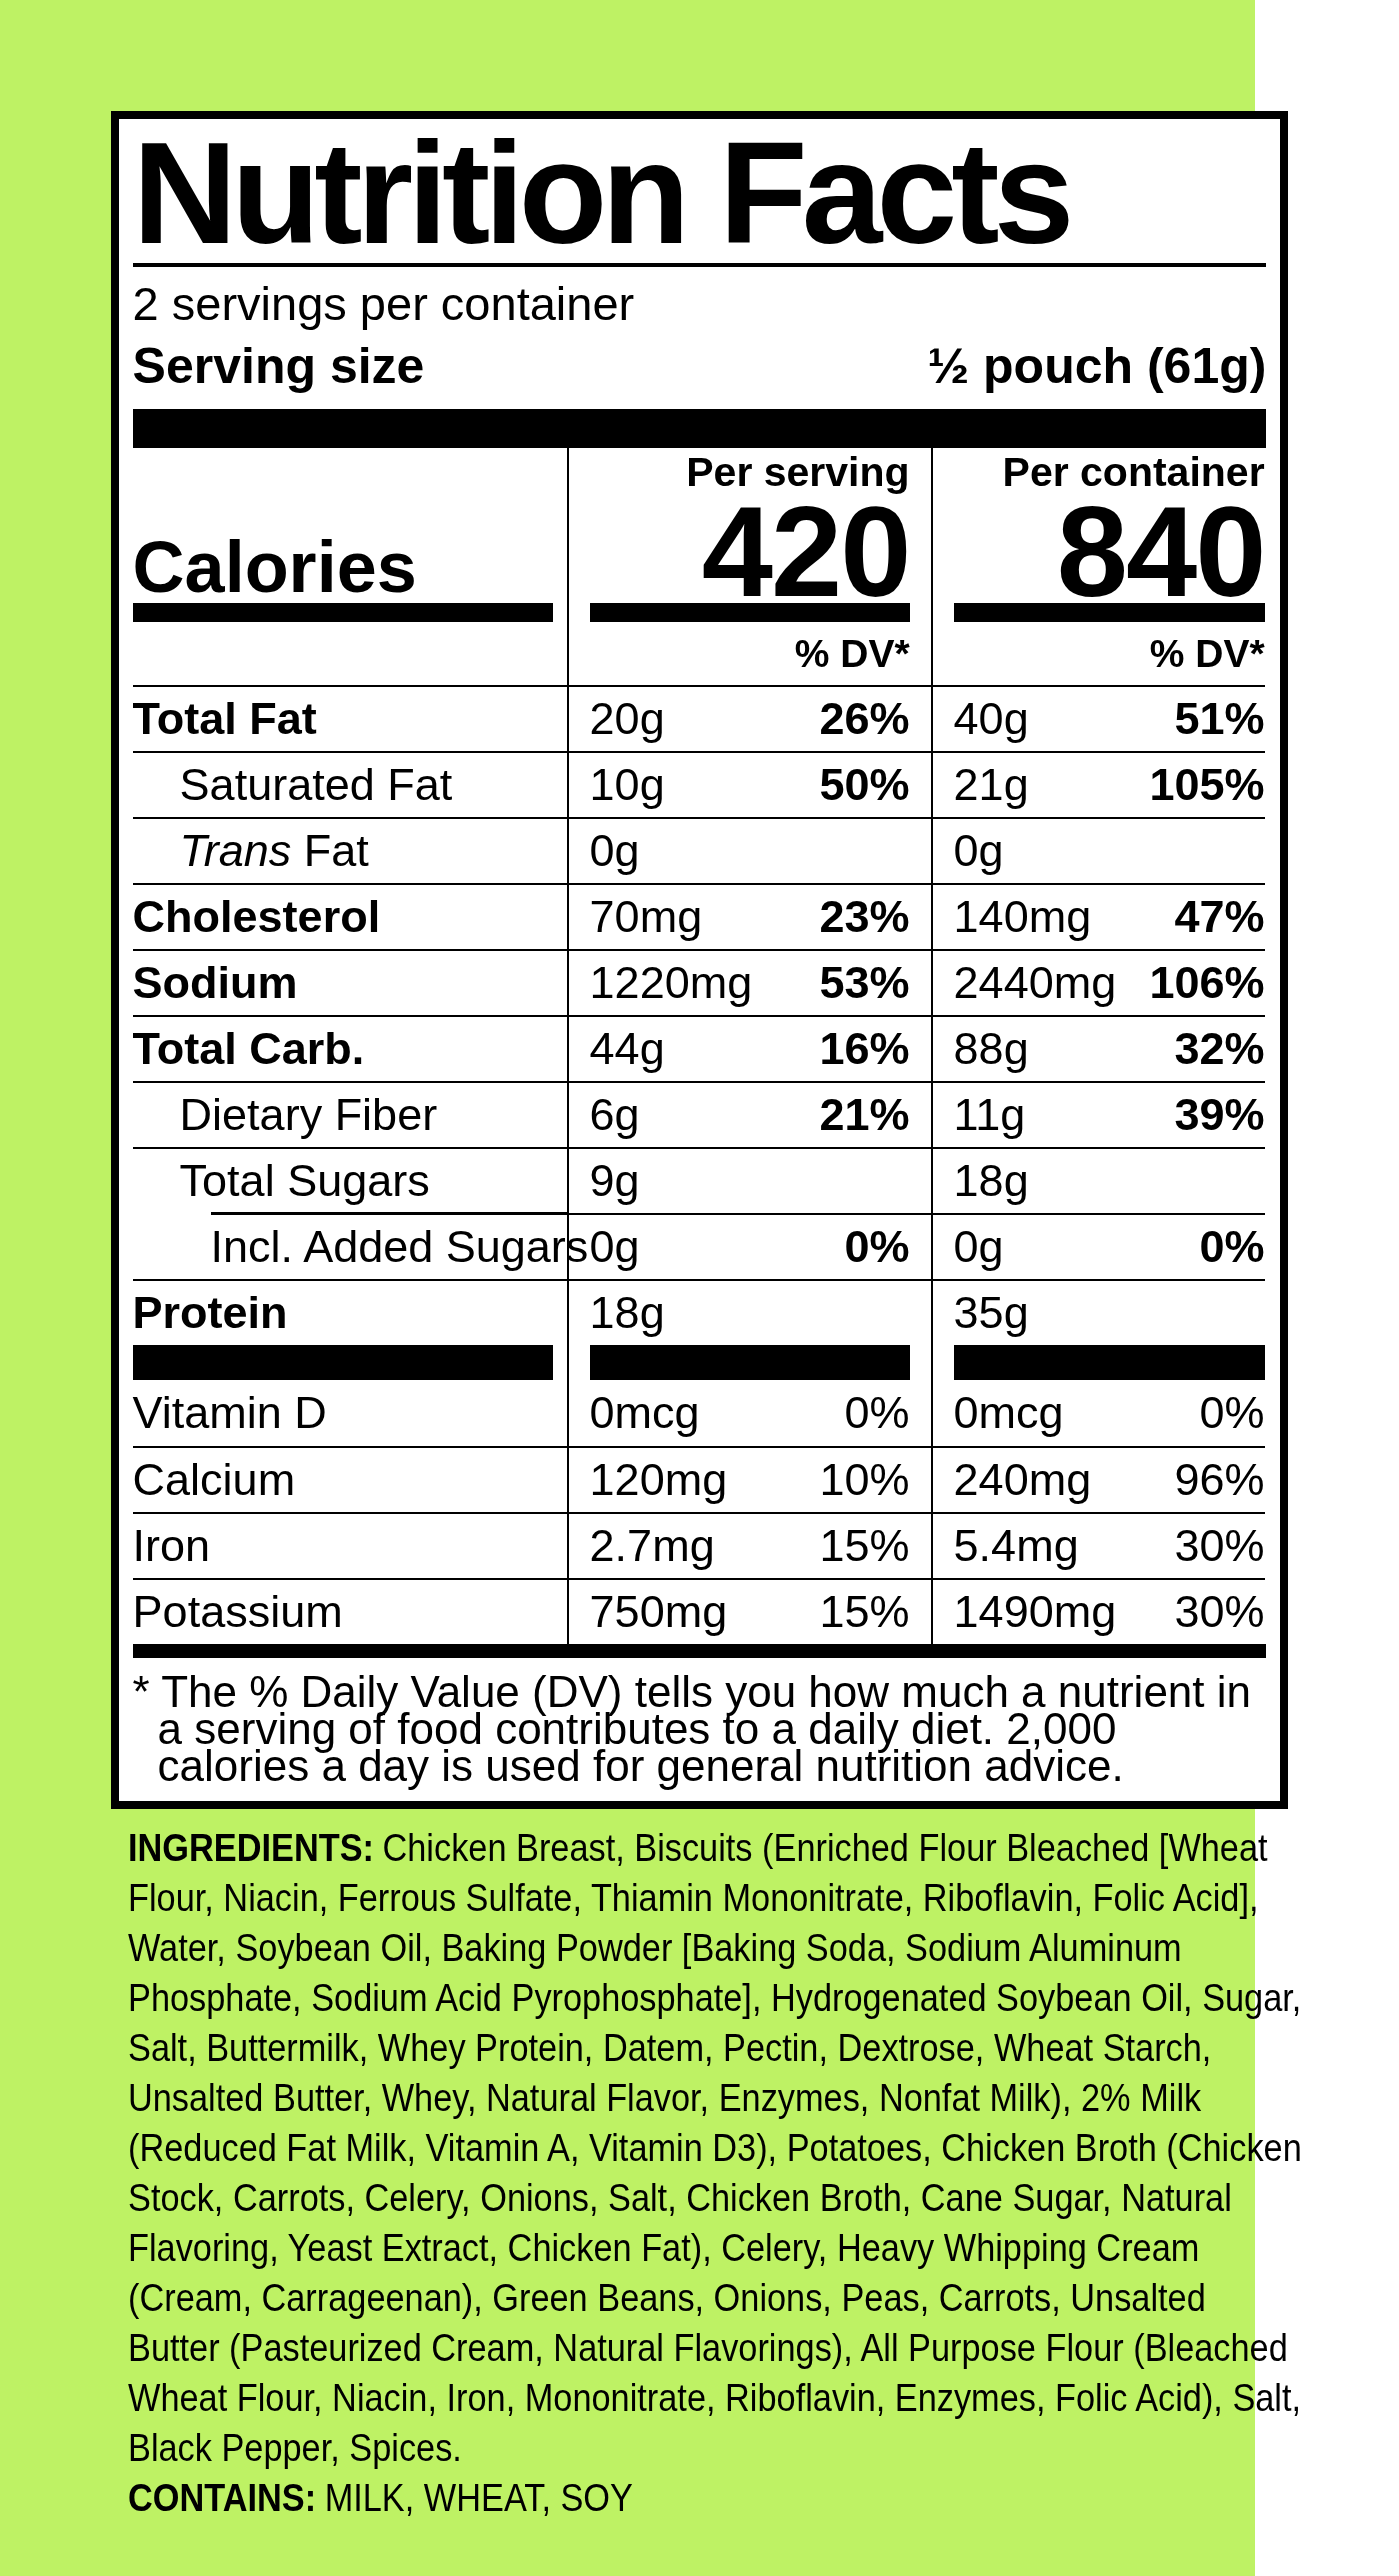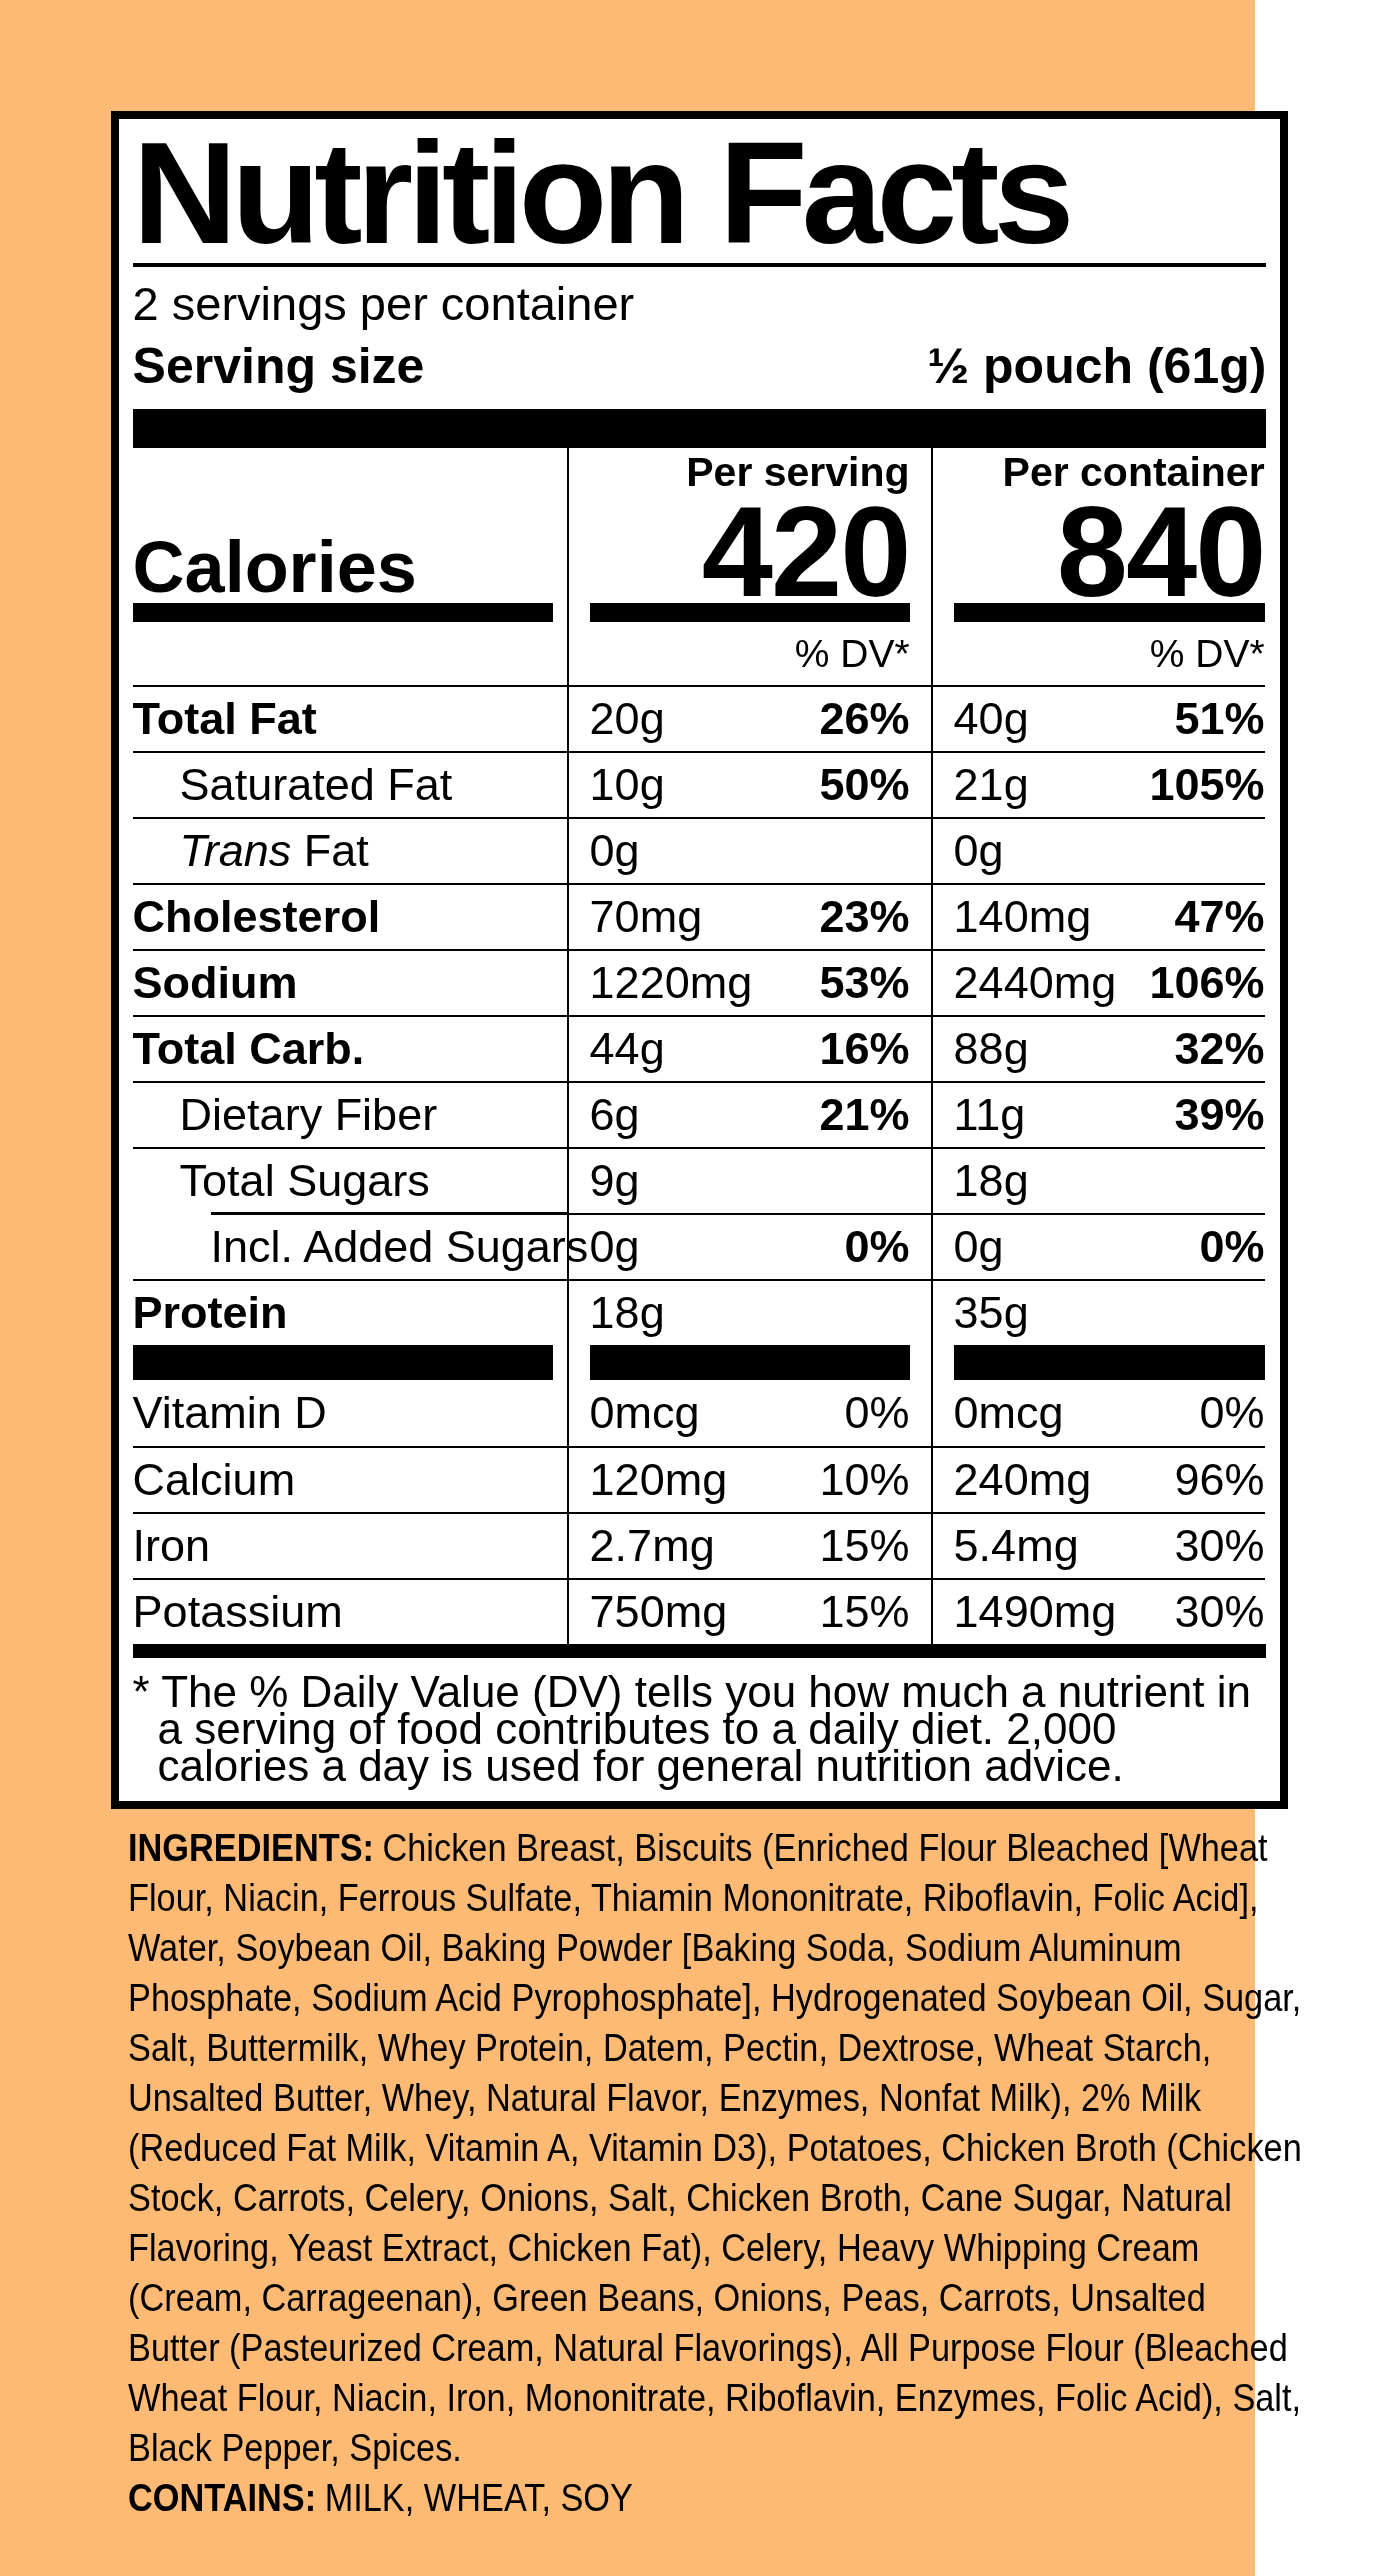--- a/index.html
+++ b/index.html
@@ -1,16 +1,16 @@
 <!DOCTYPE html>
 <html><head>
 <meta charset="utf-8">
 <style>
   html,body{margin:0;padding:0;background:#fff;}
-  .page{position:relative;width:1255px;height:2576px;background:#fdba74;
+  .page{position:relative;width:1255px;height:2576px;background:#bef264;
         font-family:"Liberation Sans",sans-serif;color:#000;}
 
   
   .nf{position:absolute;left:111px;top:111px;width:1177px;height:1698px;
       border:8.7px solid #000;box-sizing:border-box;padding:5.8px 13.6px 0 13.6px;background:#fff;}
 
   .nf-title{font-size:145px;font-weight:bold;letter-spacing:-5.8px;line-height:136px;white-space:nowrap;}
   .title-rule{height:3.9px;background:#000;margin-top:1.9px;}
   .servings{font-size:47px;line-height:52px;margin-top:11px;}
   .serving-row{display:flex;justify-content:space-between;align-items:flex-end;
@@ -32,21 +32,21 @@
   .cal-col{flex-direction:column;align-items:flex-end;justify-content:flex-end;}
   .col-head{font-size:41px;font-weight:bold;line-height:48px;margin-left:8px;}
   .col-cal{font-size:128px;font-weight:bold;line-height:112px;letter-spacing:-1.9px;}
 
   .row-bar{height:19.4px;}
   .row-bar .bar-seg{height:19.4px;width:100%;background:#000;}
   .row-bar2{height:35px;}
   .row-bar2 .bar-seg{height:35px;width:100%;background:#000;}
 
   .row-dv{height:63px;}
-  .row-dv .c2,.row-dv .c3{justify-content:flex-end;font-size:39px;font-weight:normal;}
+  .row-dv .c2,.row-dv .c3{justify-content:flex-end;font-size:39px;font-weight:bold;}
 
   .row-n{height:66px;font-size:45px;}
   .row-n .c2,.row-n .c3{justify-content:space-between;}
   .nname{white-space:nowrap;}
   .bold{font-weight:bold;}
   .it{font-style:italic;}
   .ind1{padding-left:47px;}
   .ind2{padding-left:78px;}
   .dvv{font-weight:bold;}
   .dvn{font-weight:normal;}

